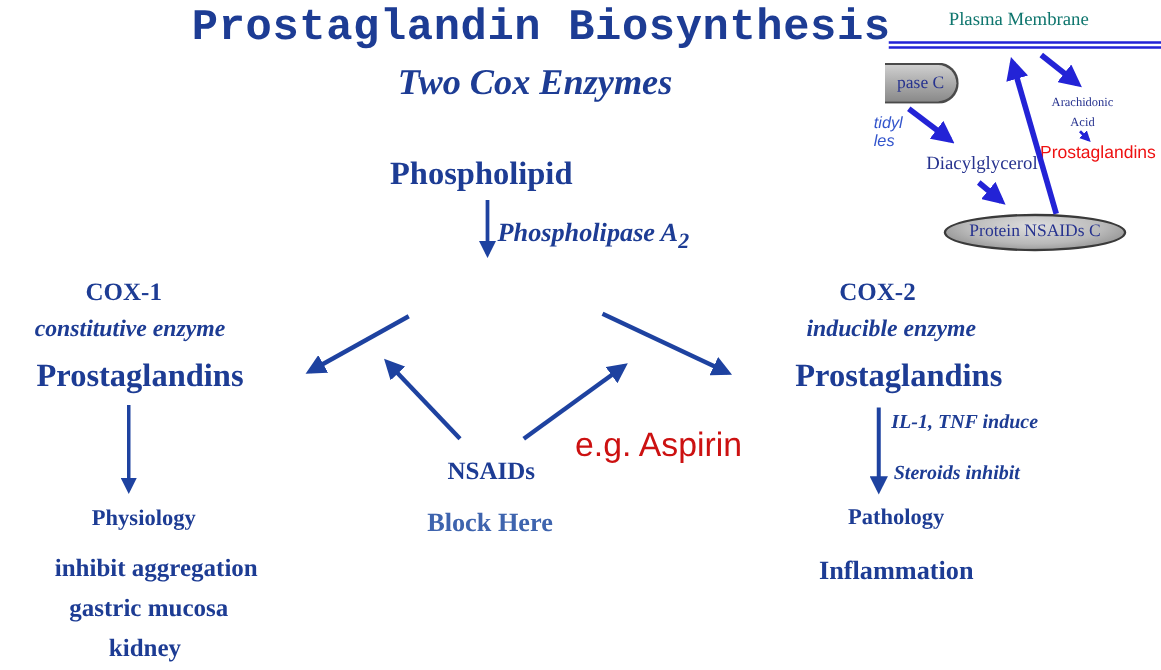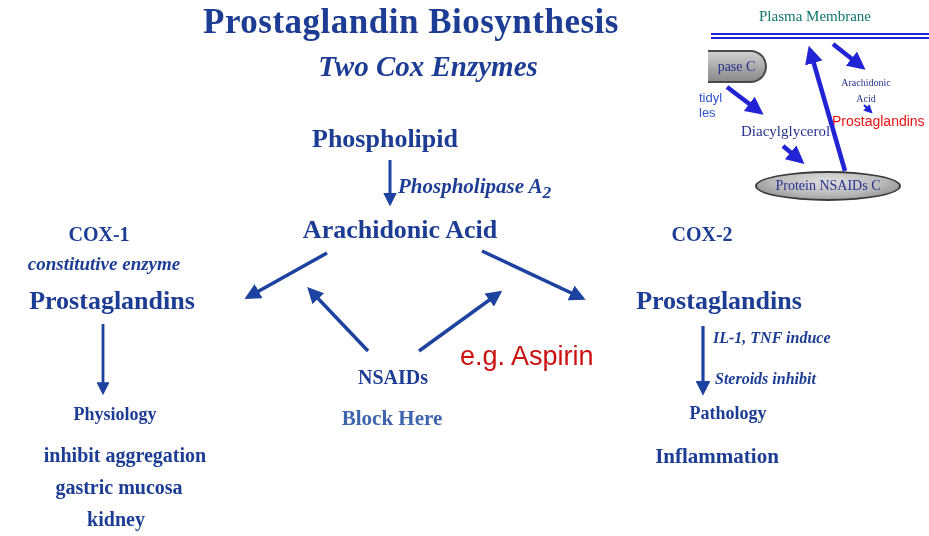--- a/index.html
+++ b/index.html
@@ -21,21 +21,21 @@
   .outcome{font-size:18px;}
   .effect{font-size:20px;}
   .steel{color:#3e64ae;font-size:21px;}
   .aspirin{font-family:"Liberation Sans","DejaVu Sans",sans-serif;font-size:27px;color:#cc1111;font-weight:normal;}
   .arrows{position:absolute;left:0;top:0;width:929px;height:536px;pointer-events:none;}
   
   .inset{position:absolute;left:694px;top:0;width:235px;height:210px;}
   .inset .abs{position:absolute;}
   .membrane-label{font-size:15px;color:#0f766e;font-weight:normal;}
   .inset-serif{font-size:15px;color:#27338f;}
-  .inset-sans{font-family:"Liberation Sans","DejaVu Sans",sans-serif;font-size:13px;color:#3355cc;}
+  .inset-sans{font-family:"Liberation Sans","DejaVu Sans",sans-serif;font-size:13px;color:#3355cc;font-style:italic;}
   .inset-red{font-family:"Liberation Sans","DejaVu Sans",sans-serif;font-size:14px;color:#ee1111;}
   .pill{
     left:14px;top:50px;width:57px;height:29px;
     background:linear-gradient(180deg,#cfcfcf 0%,#a8a8a8 55%,#8a8a8a 100%);
     border:2px solid #4a4a4a;border-left:none;border-radius:0 17px 17px 0;
     display:flex;align-items:center;justify-content:center;
     font-size:14px;color:#27338f;
   }
   .pkc-ellipse{
     left:61px;top:171px;width:142px;height:26px;border-radius:50%;
@@ -44,40 +44,40 @@
     display:flex;align-items:center;justify-content:center;
     font-size:14px;color:#27338f;
   }
   .aa-block{line-height:16px;font-size:10px;color:#27338f;text-align:center;}
 </style>
 </head>
 <body>
 
 <div class="canvas">
 
-  <div class="abs ctr navy b title" style="left:411px;top:2px;">Prostaglandin Biosynthesis</div>
+  <div class="abs ctr navy b title" style="left:433px;top:2px;font-family:Liberation Mono, monospace;">Prostaglandin Biosynthesis</div>
   <div class="abs ctr navy b i subtitle" style="left:428px;top:50px;">Two Cox Enzymes</div>
 
   <div class="abs ctr navy b node-lg" style="left:385px;top:124px;">Phospholipid</div>
   <div class="abs navy b i enzyme" style="left:398px;top:174px;"><span>Phospholipase A</span><sub>2</sub></div>
-  <div class="abs ctr navy b node-lg" style="left:400px;top:215px;">Arachidonic Acid</div>
 
   <div class="abs ctr navy b node-md" style="left:99px;top:223px;">COX-1</div>
   <div class="abs ctr navy b i" style="left:104px;top:253px;font-size:19px;">constitutive enzyme</div>
   <div class="abs ctr navy b node-lg" style="left:112px;top:286px;">Prostaglandins</div>
   <div class="abs ctr navy b outcome" style="left:115px;top:404px;">Physiology</div>
   <div class="abs ctr navy b effect" style="left:125px;top:444px;">inhibit aggregation</div>
   <div class="abs ctr navy b effect" style="left:119px;top:476px;">gastric mucosa</div>
   <div class="abs ctr navy b effect" style="left:116px;top:508px;">kidney</div>
 
   <div class="abs ctr navy b node-md" style="left:702px;top:223px;">COX-2</div>
+  <div class="abs ctr navy b i" style="left:713px;top:253px;font-size:19px;">inducible enzyme</div>
   <div class="abs ctr navy b node-lg" style="left:719px;top:286px;">Prostaglandins</div>
   <div class="abs navy b i note-sm" style="left:713px;top:329px;">IL-1, TNF induce</div>
   <div class="abs navy b i note-sm" style="left:715px;top:370px;">Steroids inhibit</div>
-  <div class="abs ctr navy b outcome" style="left:717px;top:403px;margin-left:11px;">Pathology</div>
+  <div class="abs ctr navy b outcome" style="left:717px;top:403px;">Pathology</div>
   <div class="abs ctr navy b" style="left:717px;top:444px;font-size:21px;">Inflammation</div>
 
   <div class="abs ctr navy b node-md" style="left:393px;top:366px;">NSAIDs</div>
   <div class="abs ctr b steel" style="left:392px;top:406px;">Block Here</div>
   <div class="abs aspirin" style="left:460px;top:341px;">e.g. Aspirin</div>
 
   <div class="inset">
     <div class="abs membrane-label" style="left:121px;top:8px;transform:translateX(-50%);">Plasma Membrane</div>
     <div class="abs" style="left:17px;top:33px;width:218px;height:2px;background:#2323d6;"></div>
     <div class="abs" style="left:17px;top:37px;width:218px;height:2px;background:#2323d6;"></div>

